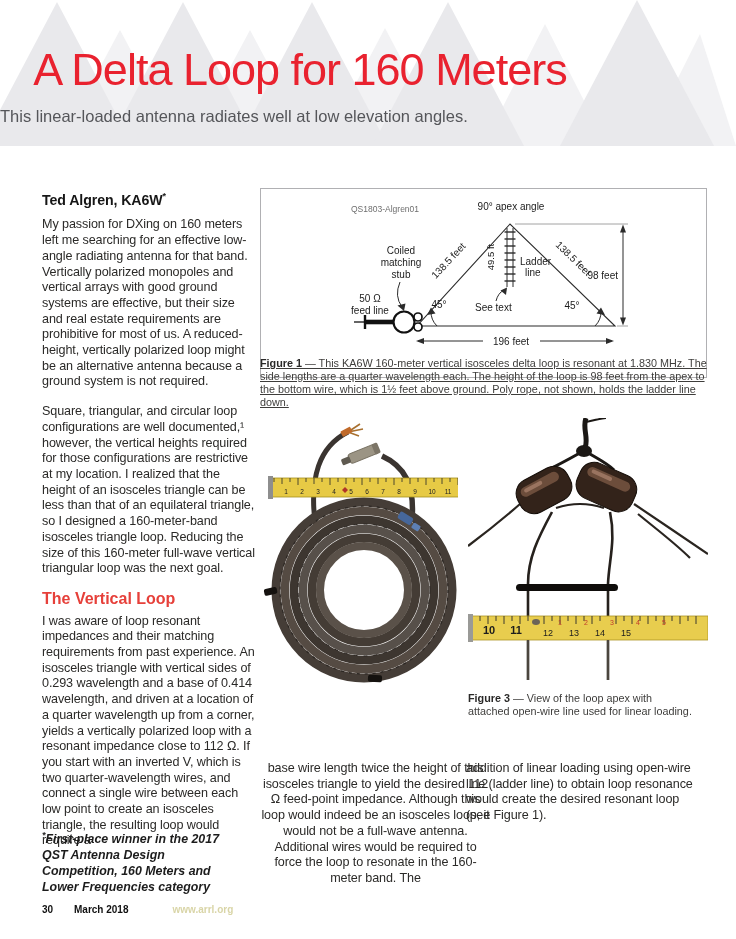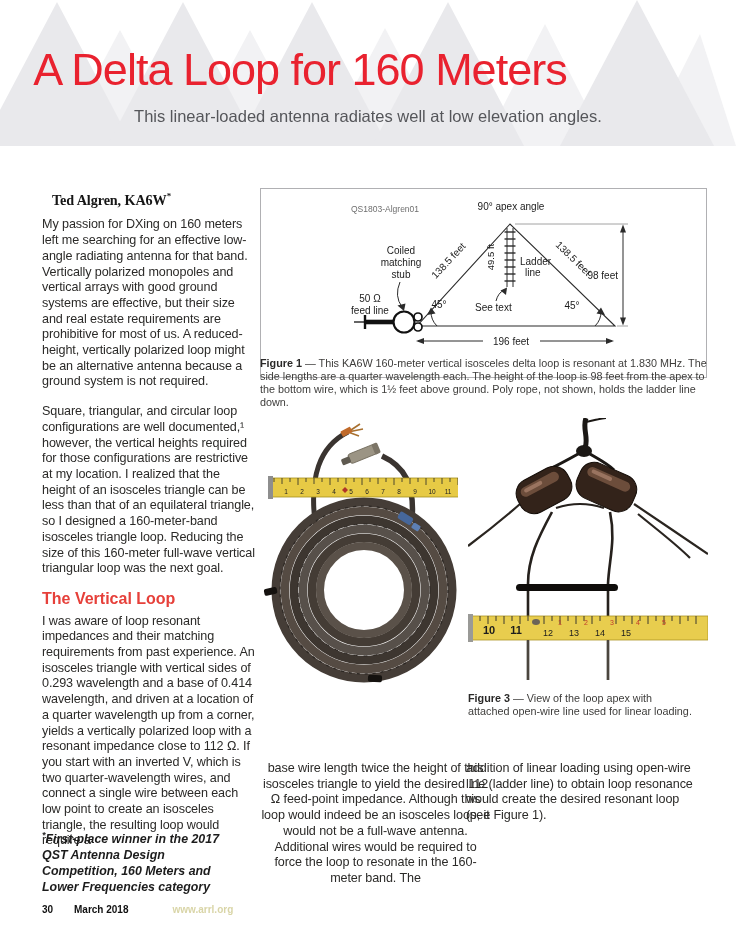--- a/index.html
+++ b/index.html
@@ -2,40 +2,40 @@
 <html><head>
 <meta charset="utf-8">
 <style>
   html,body{margin:0;padding:0;background:#ffffff;}
   .page{position:relative;width:736px;height:939px;background:#fff;overflow:hidden;
         font-family:"Liberation Sans",sans-serif;color:#2b2a28;}
   
   .masthead-svg{position:absolute;top:0;left:0;}
   .title{position:absolute;top:44px;left:0;width:600px;margin:0;text-align:center;
          font-size:45px;font-weight:400;letter-spacing:-1px;color:#e9222f;line-height:52px;}
-  .subtitle{position:absolute;top:107px;left:0;width:736px;margin:0;text-align:center;
+  .subtitle{position:absolute;top:107px;left:0;width:736px;margin:0;text-align:left;
             font-size:16.5px;color:#55565a;}
   
   .col{position:absolute;font-size:12.6px;line-height:15.7px;letter-spacing:-0.1px;}
   .col p{margin:0 0 14px 0;}
   #col1{left:42px;top:189px;width:214px;}
   #col2{left:260px;top:761px;width:231px;text-align:center;}
   #col3{left:466px;top:761px;width:233px;}
-  .byline{margin:0 0 9px 10px;font-size:14.2px;font-weight:bold;color:#161616;font-family:Liberation Serif, serif;}
+  .byline{margin:0 0 9px 0;font-size:14.2px;font-weight:bold;color:#161616;}
   .byline sup{font-size:9px;}
   .red-head{margin:3px 0 7px 0;font-size:16px;font-weight:bold;color:#e6403a;letter-spacing:0;}
   .footnote{position:absolute;left:42px;top:827px;width:198px;font-size:12.4px;line-height:16px;
             font-weight:bold;font-style:italic;color:#1c1c1c;}
   .footnote sup{font-size:9px;}
   
   .fig1-box{position:absolute;left:260px;top:188px;width:447px;height:190px;
             border:1px solid #b0b0b3;background:#fff;box-sizing:border-box;padding-left:26px;}
   .cap{position:absolute;margin:0;font-size:10.8px;line-height:13px;color:#3e3d3b;}
   .cap b{color:#2a2928;}
-  #cap1{left:260px;top:357px;width:450px;}
+  #cap1{left:260px;top:357px;width:450px;text-decoration:underline;}
   #cap2{left:260px;top:692px;width:224px;}
   #cap3{left:468px;top:692px;width:226px;}
   
   .photo{position:absolute;background:#fff;}
   #fig2{left:262px;top:420px;}
   #fig3{left:468px;top:418px;}
   
   .footer{position:absolute;left:42px;top:904px;width:600px;font-size:10px;font-weight:bold;color:#111;}
   .footer .pn{display:inline-block;width:32px;}
   .footer .url{color:#d9d5a7;margin-left:44px;}

